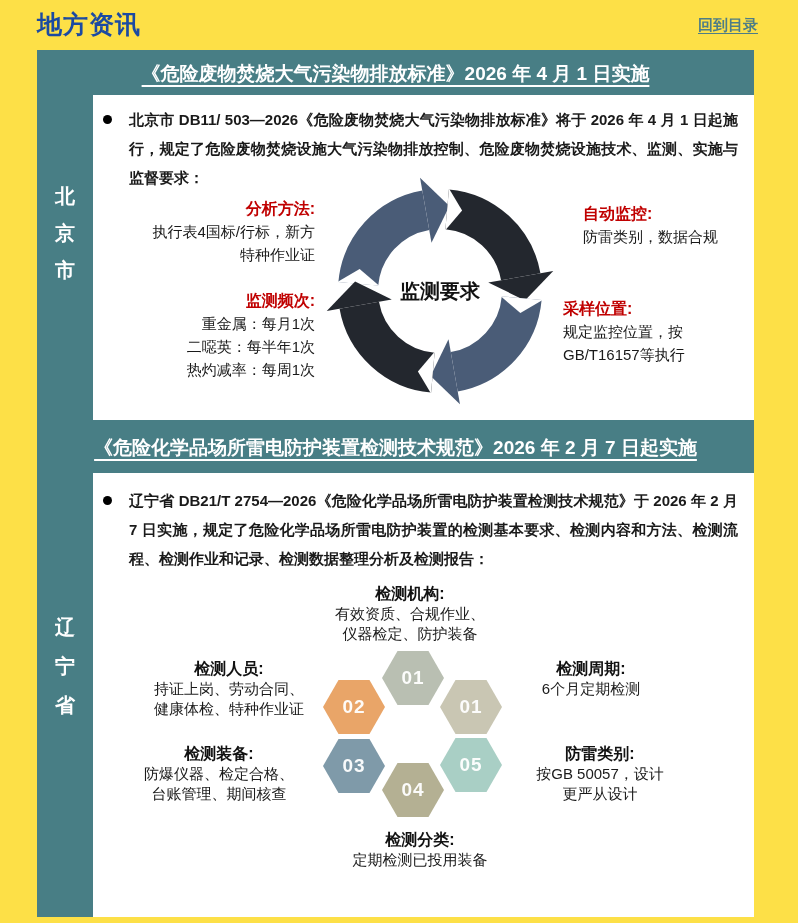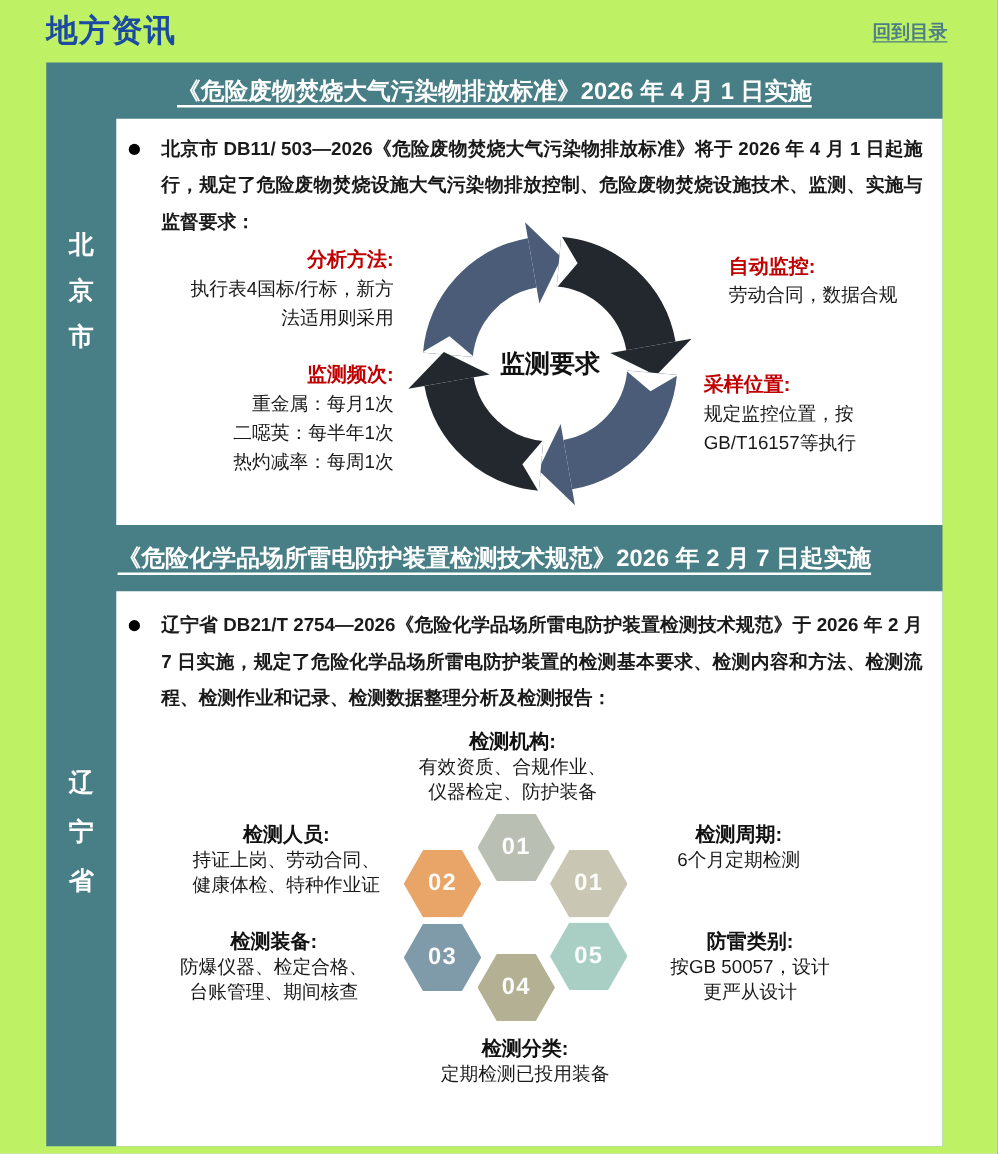--- a/index.html
+++ b/index.html
@@ -1,21 +1,21 @@
 <!DOCTYPE html>
 <html style="--teal: #487e85; --title_blue: #1b4aa2; --link: #4e7d86; --red: #c00000; --text: #1a1a1a; --circle_slate: #4a5c77; --circle_dark: #23272e;"><head>
 <meta charset="utf-8">
 <style>
   :root{
     --teal:#487e85; --title_blue:#1b4aa2; --link:#4e7d86; --red:#c00000;
     --text:#1a1a1a; --circle_slate:#4a5c77; --circle_dark:#23272e;
   }
   *{margin:0;padding:0;box-sizing:border-box;}
   body{background:#ffffff;font-family:"Liberation Sans","DejaVu Sans",sans-serif;}
-  .page{position:relative;width:798px;height:923px;background:#bef264;overflow:hidden;}
+  .page{position:relative;width:798px;height:923px;background:#fde047;overflow:hidden;}
 
   .header{position:absolute;top:0;left:0;width:798px;height:50px;}
   .page-title{position:absolute;left:37px;top:8px;font-size:25px;font-weight:bold;color:var(--title_blue,#1b4aa2);letter-spacing:1px;}
   .back-link{position:absolute;right:40px;top:16px;font-size:15px;font-weight:bold;color:var(--link,#4e7d86);text-decoration:underline;text-underline-offset:3px;cursor:pointer;}
 
   .container{position:absolute;left:37px;top:50px;width:717px;height:867px;background:var(--teal,#487e85);}
 
   .banner{position:absolute;left:0;width:717px;color:#fff;font-weight:bold;font-size:19px;text-align:center;
           text-decoration:underline;text-underline-offset:5px;text-decoration-thickness:1.5px;cursor:pointer;}
   .banner1{top:0;height:45px;line-height:47px;}
@@ -104,33 +104,33 @@
           <polygon points="195.38062910230826,137.08969137668416 217.6080539034498,123.97704150300879 175.7678765835965,120.31650030760716" fill="#ffffff"></polygon>
           <path d="M 107.85322909469205 196.68796524352314 A 82 82 0 0 1 34.24576425299894 129.23915056868827" stroke="#23272e" stroke-width="40" fill="none"></path>
           <polygon points="30.07820798899261,105.60376449639529 1.747108403596073,134.969540431697 66.7444201024018,123.50876070567959" fill="#23272e"></polygon>
           <polygon points="92.91030862331587,195.38062910230826 106.02295849699124,217.6080539034498 109.68349969239287,175.7678765835965" fill="#ffffff"></polygon>
         </svg>
       <div class="center-label">监测要求</div>
 
       <div class="co co-analysis">
         <div class="t">分析方法:</div>
         <div>执行表4国标/行标，新方</div>
-        <div>法适用则采用</div>
+        <div>特种作业证</div>
       </div>
 
       <div class="co co-frequency">
         <div class="t">监测频次:</div>
         <div>重金属：每月1次</div>
         <div>二噁英：每半年1次</div>
         <div>热灼减率：每周1次</div>
       </div>
 
       <div class="co co-auto">
         <div class="t">自动监控:</div>
-        <div>劳动合同，数据合规</div>
+        <div>防雷类别，数据合规</div>
       </div>
 
       <div class="co co-sampling">
         <div class="t">采样位置:</div>
         <div>规定监控位置，按</div>
         <div>GB/T16157等执行</div>
       </div>
     </div>
 
     <div class="banner banner2">《危险化学品场所雷电防护装置检测技术规范》2026 年 2 月 7 日起实施</div>

